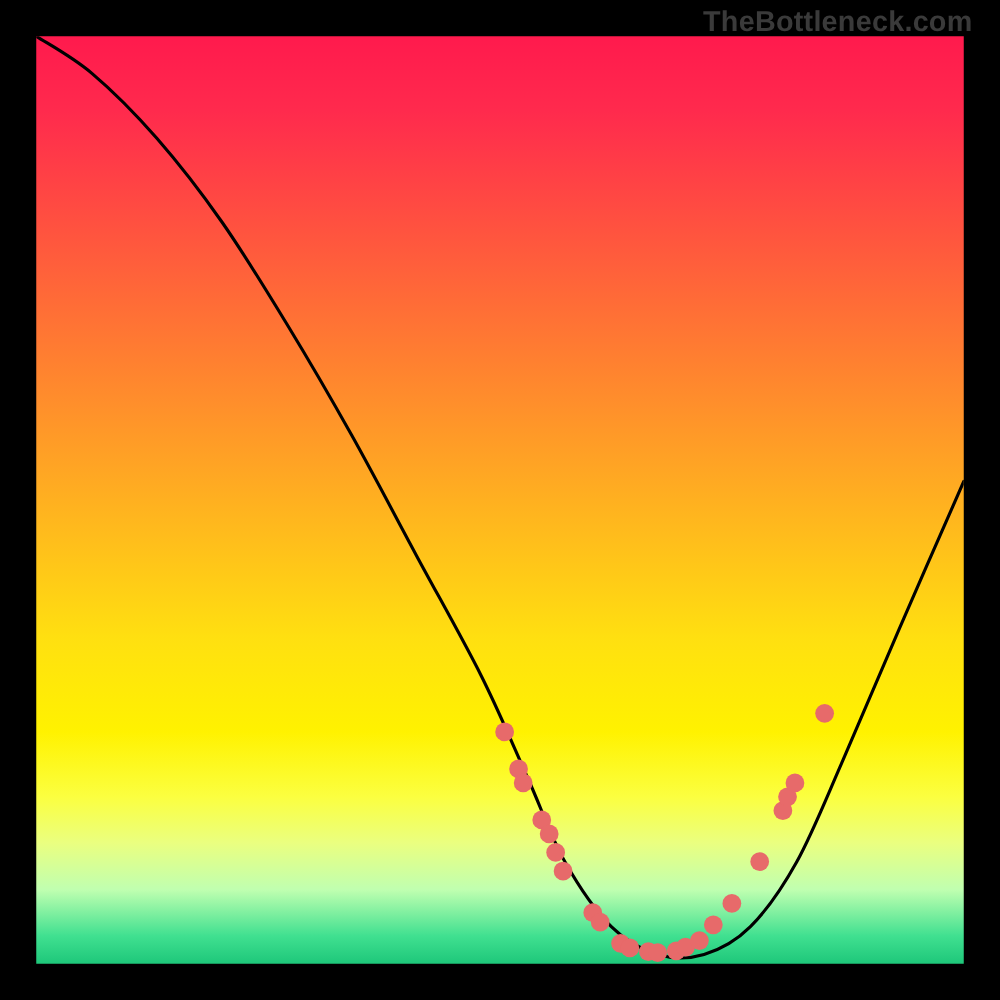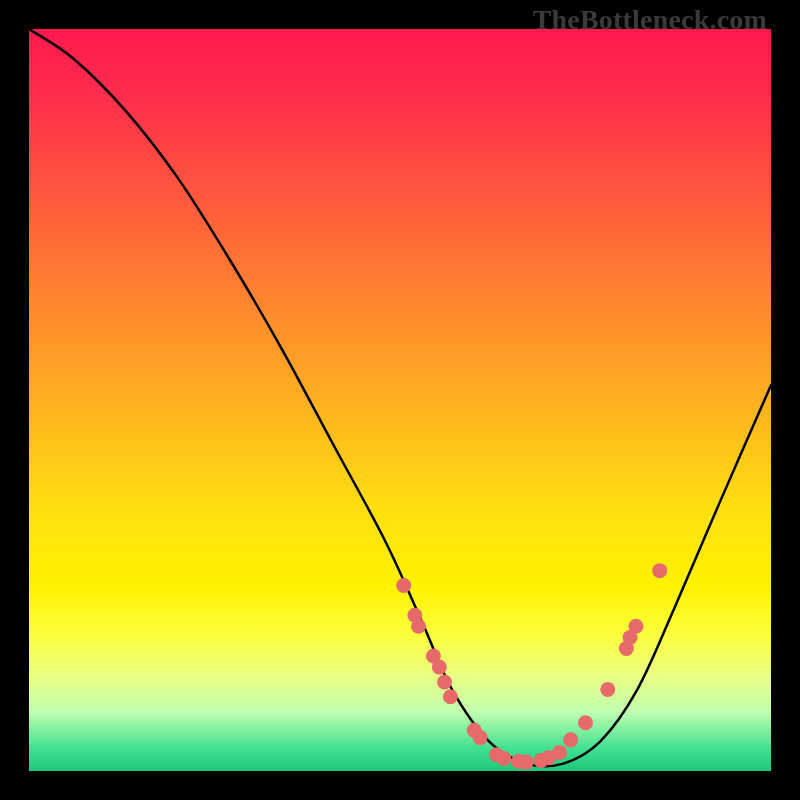--- a/index.html
+++ b/index.html
@@ -36,28 +36,27 @@
       #fbff40 82%,
       #eaff80 87%,
       #c0ffb0 92%,
       #40e090 97%,
       #1ec77a 100%
     );
   }
   .watermark {
     position: absolute;
     top: 4px;
-    right: 33px;
+    right: 22px;
     color: #3a3a3a;
-    font-size: 28px;
+    font-size: 23px;
     font-weight: 600;
     letter-spacing: 0.2px;
     z-index: 10;
     user-select: none;
-    font-family: Liberation Serif, serif;
   }
   svg.curve {
     position: absolute;
     left: 0;
     top: 0;
     width: 742px;
     height: 742px;
     z-index: 5;
   }
 </style>

